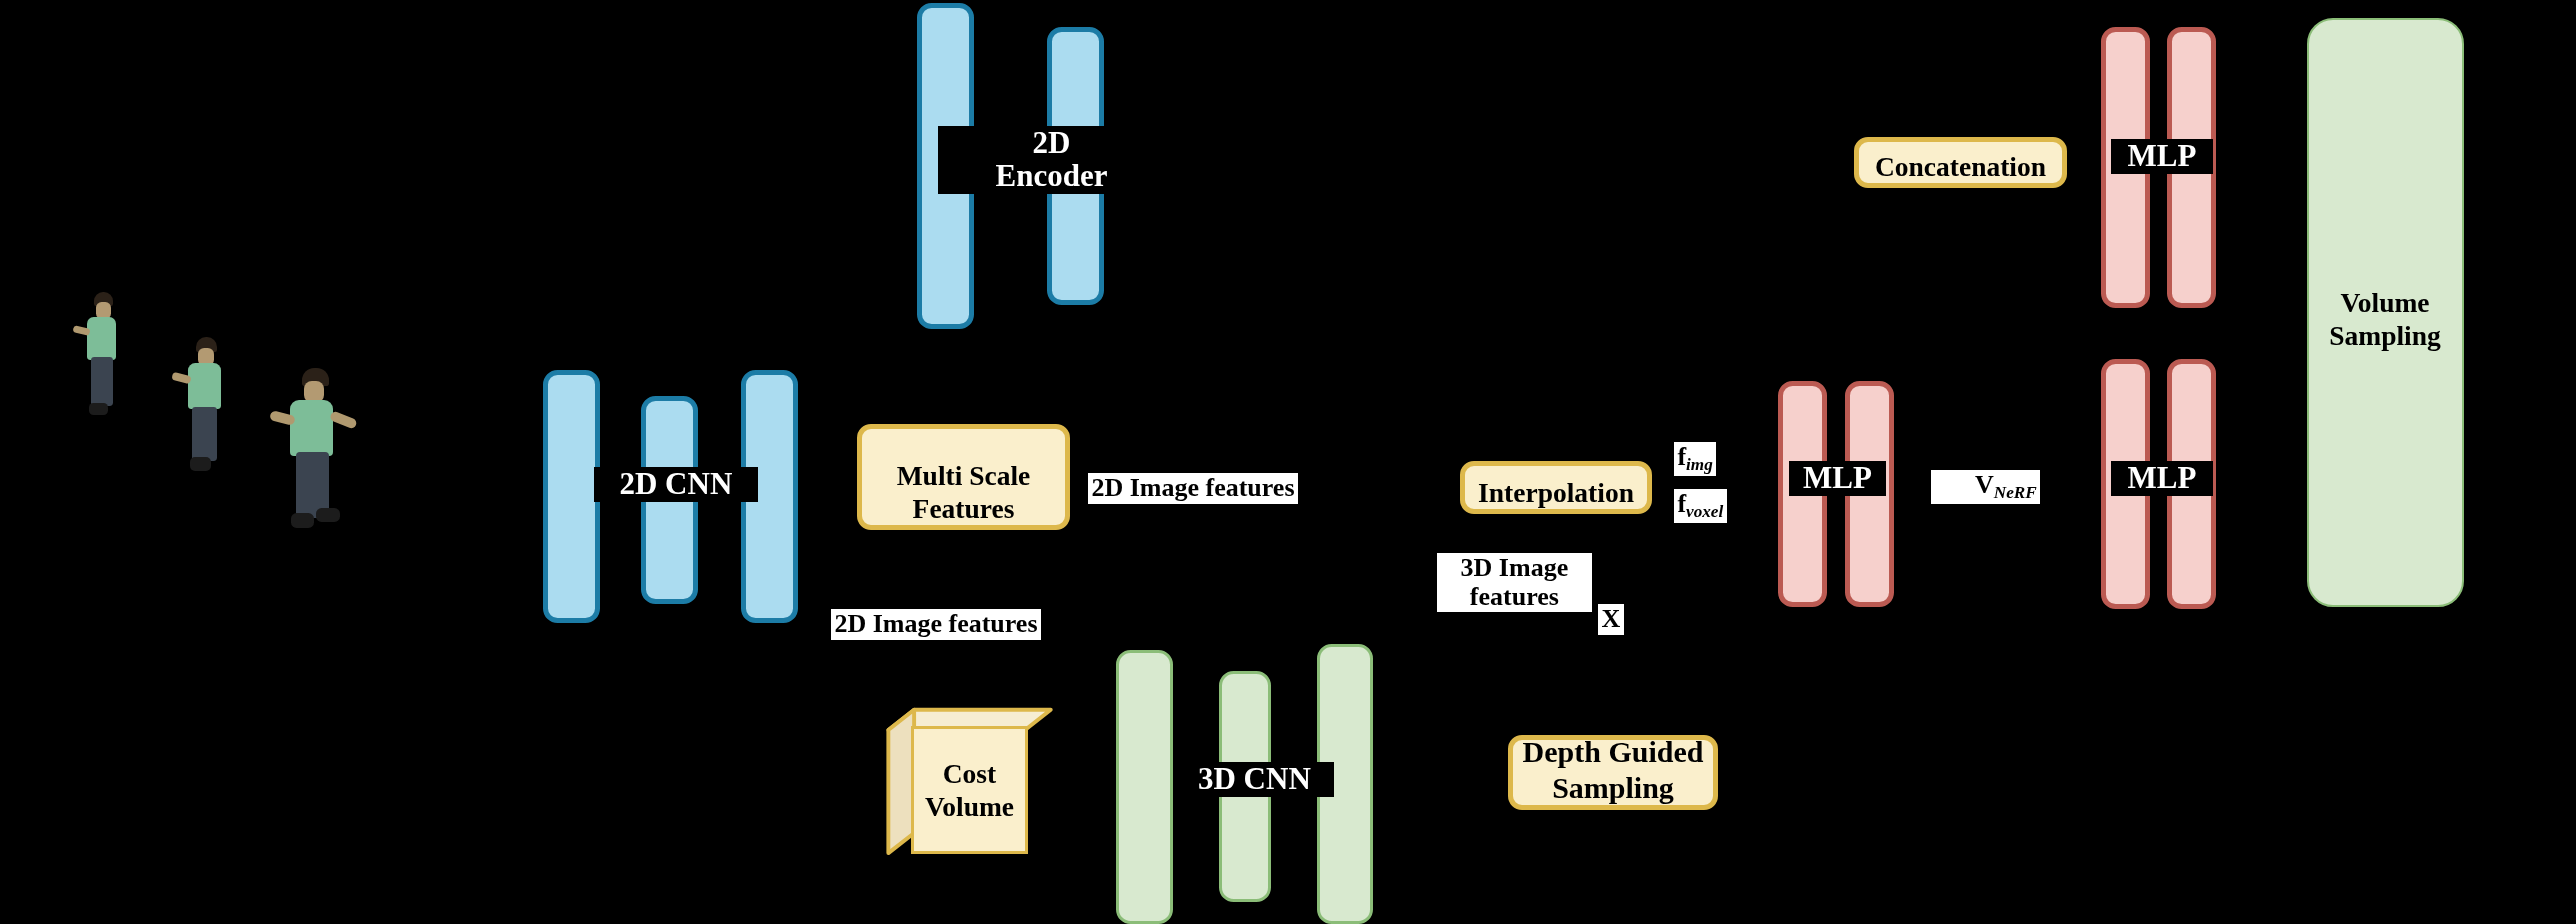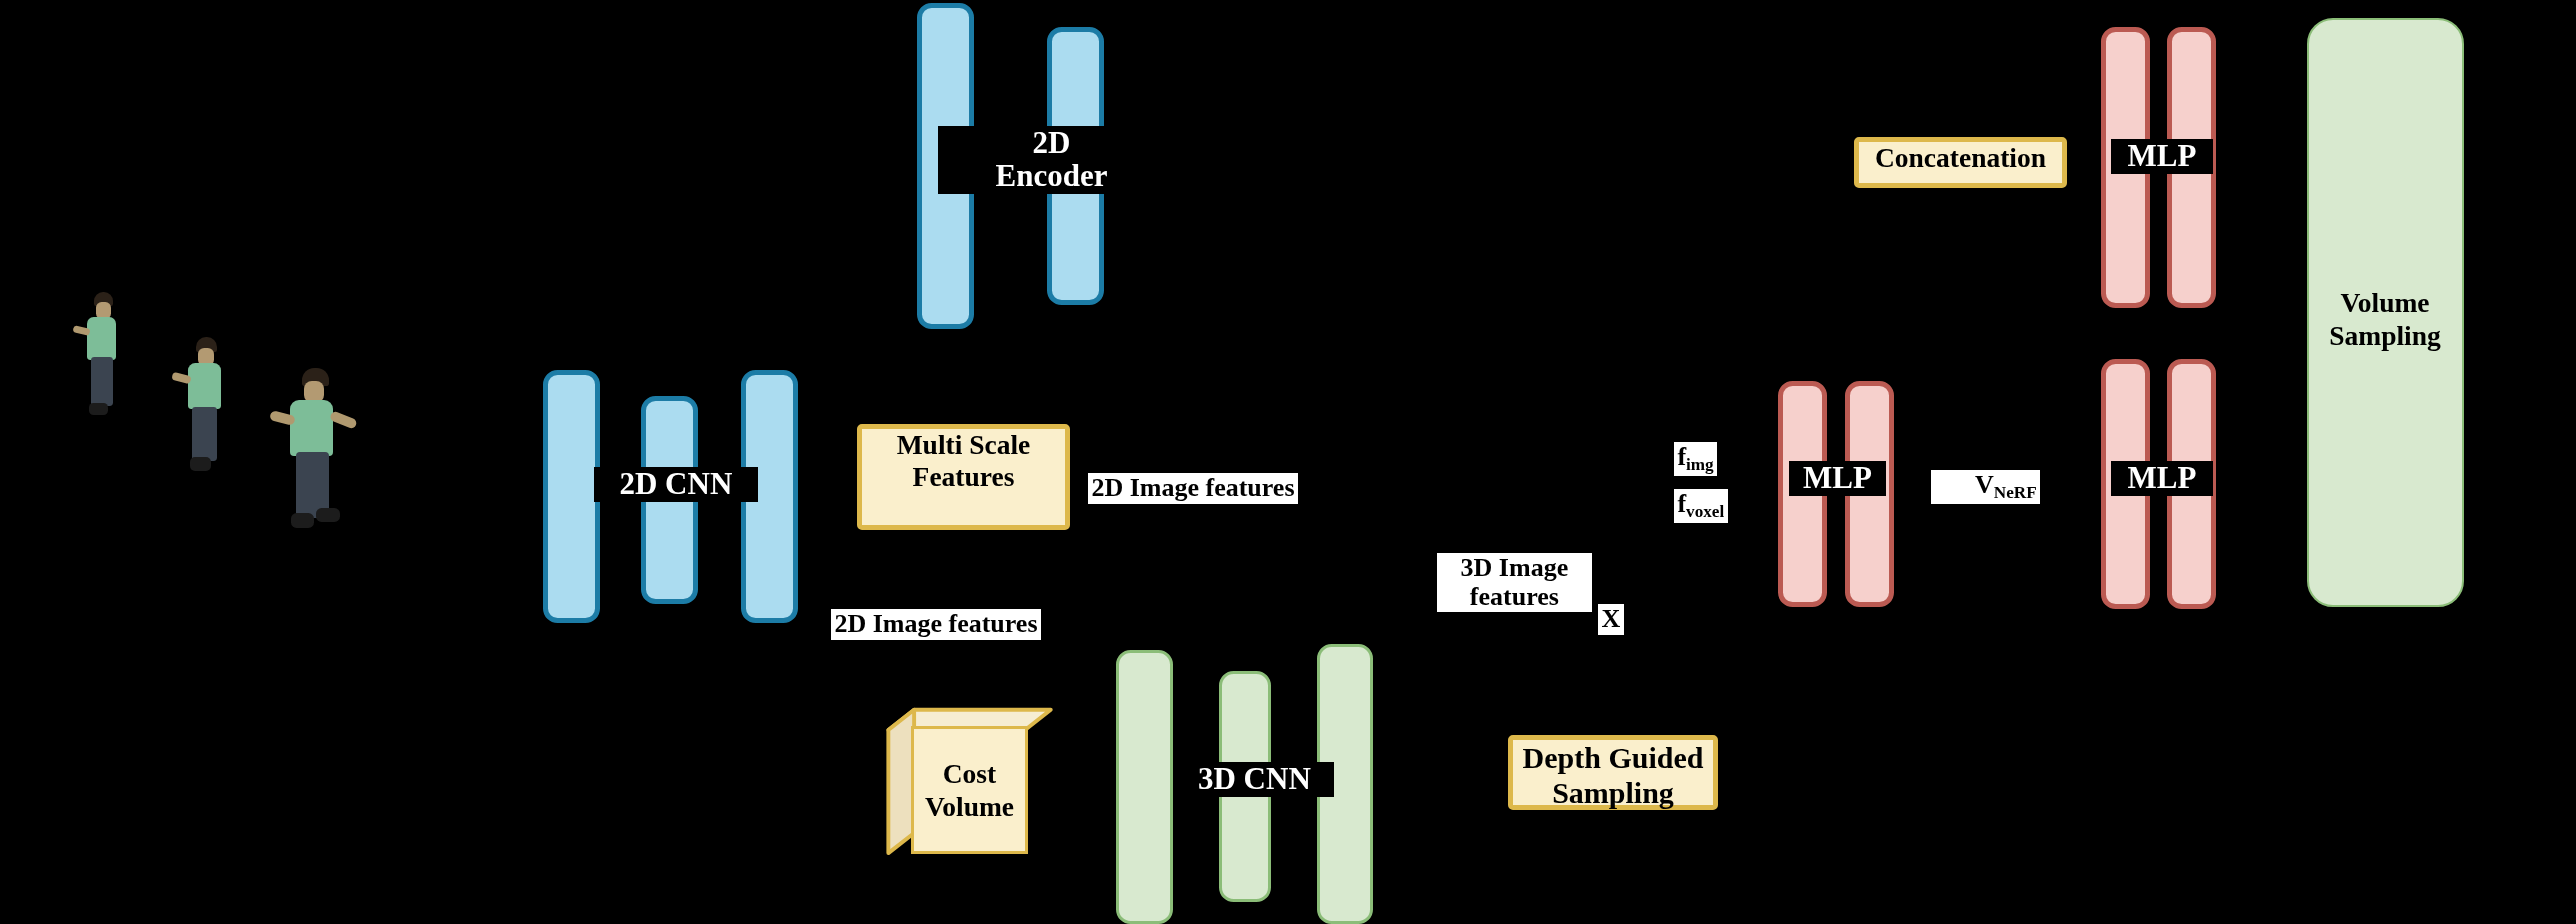--- a/index.html
+++ b/index.html
@@ -67,25 +67,25 @@
     white-space: nowrap;
   }
   .lbl-light.wrap { white-space: normal; }
 
   
   .box-cream {
     position: absolute;
     box-sizing: border-box;
     background: #FAEFCC;
     border: 5px solid #DDB84B;
-    border-radius: 5px;
+    border-radius: 14px;
     color: #000000;
     font-weight: bold;
     display: flex;
-    align-items: flex-start;
+    align-items: flex-end;
     justify-content: center;
     text-align: center;
     line-height: 1.18;
     z-index: 20;
   }
 
   
   .cuboid { position: absolute; z-index: 20; }
   .cuboid .face-front {
     position: absolute;
@@ -105,21 +105,21 @@
   
   .figure { position: absolute; }
   .fig-part { position: absolute; }
   .fig-hair  { background: #2b2118; }
   .fig-face  { background: #b39a72; }
   .fig-shirt { background: #7dbd98; }
   .fig-arm   { background: #b0996f; }
   .fig-pants { background: #3b4450; }
   .fig-shoe  { background: #1c1c1c; }
 
-  sub { font-size: 0.66em; vertical-align: -0.28em; }
+  sub { font-size: 0.66em; vertical-align: -0.28em; font-style: italic; }
 </style>
 </head>
 <body>
 
 <div id="canvas">
 
   <div class="figure" style="left:70px; top:292px; width:56px; height:140px;">
     <div class="fig-part fig-hair" style="left:23.6px; top:0px;  width:19px; height:13.5px; border-radius:9px 9px 2.2px 2.2px;"></div>
     <div class="fig-part fig-face" style="left:26px; top:10px; width:14.6px; height:17px; border-radius:5.6px;"></div>
     <div class="fig-part fig-shirt" style="left:17px; top:25px; width:29px; height:43px; border-radius:6.7px 6.7px 3.4px 3.4px;"></div>
@@ -197,20 +197,23 @@
 
   <div class="lbl-light" style="left:1598px; top:604px; font-size:26px;">X</div>
 
   <div class="box-cream" style="left:1508px; top:735px; width:210px; height:75px; font-size:30px;">
     <div>
       <div>Depth Guided</div>
       <div>Sampling</div>
     </div>
   </div>
 
+  <div class="box-cream" style="left:1460px; top:461px; width:192px; height:53px; font-size:27.5px;">
+    <span>Interpolation</span>
+  </div>
 
   <div class="lbl-light" style="left:1674px; top:442px; font-size:26px;">
     <span>f</span><sub>img</sub>
   </div>
   <div class="lbl-light" style="left:1674px; top:489px; font-size:26px;">
     <span>f</span><sub>voxel</sub>
   </div>
 
   <div class="bar bar-pink" style="left:1778px; top:381px; width:49px; height:226px;"></div>
   <div class="bar bar-pink" style="left:1845px; top:381px; width:49px; height:226px;"></div>

